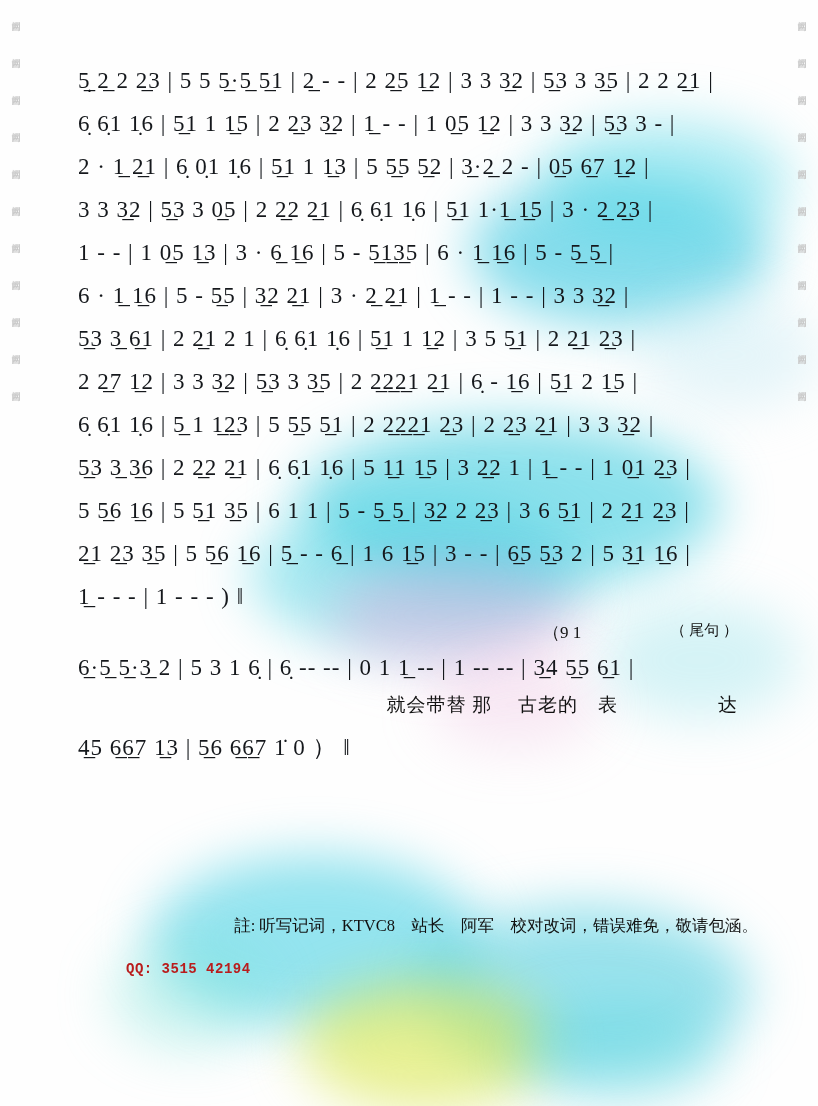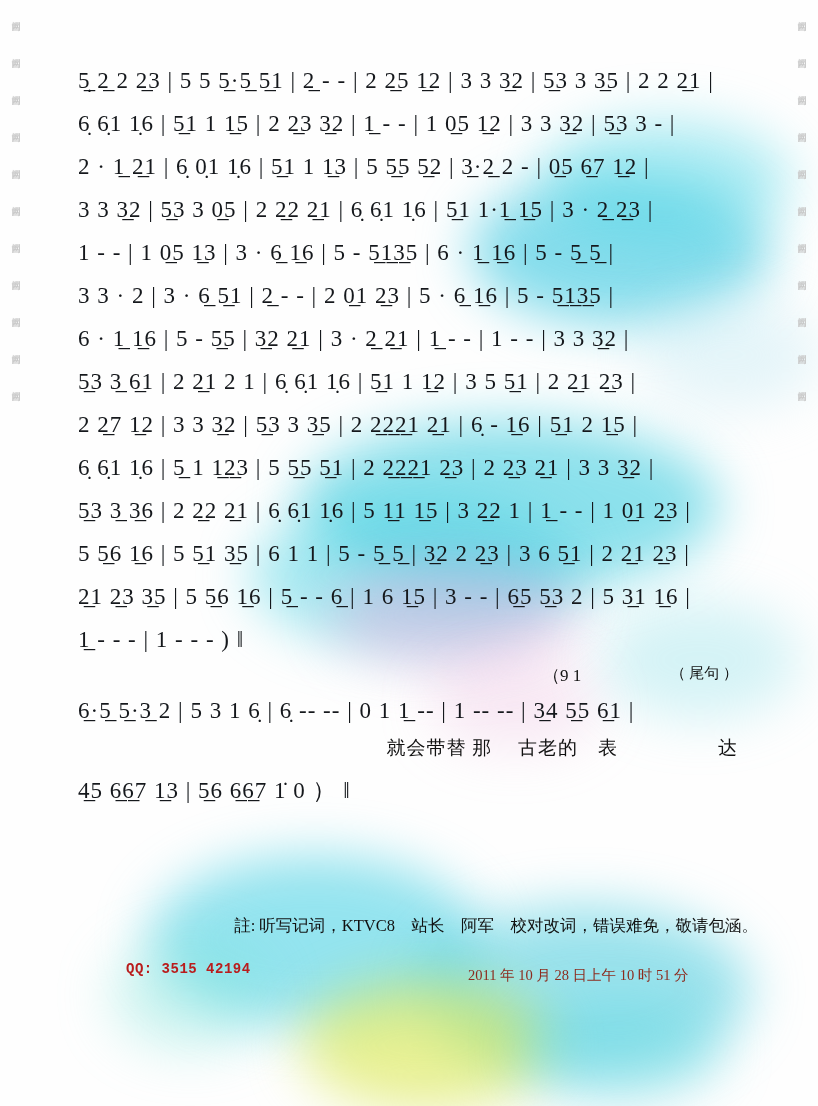--- a/index.html
+++ b/index.html
@@ -215,23 +215,20 @@
       <div class="line">
         <span class="txt">2 · 1̲ 2̲1 | 6̣ 0̣1 1̣6 | 5̲1 1 1̲3 | 5 5̲5 5̲2 | 3̲·2̲ 2 - | 0̲5 6̲7 1̲2 |</span>
       </div>
       <div class="line">
         <span class="txt">3 3 3̲2 | 5̲3 3 0̲5 | 2 2̲2 2̲1 | 6̣ 6̣1 1̣6 | 5̲1 1·1̲ 1̲5 | 3 · 2̲ 2̲3 |</span>
       </div>
       <div class="line">
         <span class="txt">1 - - | 1 0̲5 1̲3 | 3 · 6̲ 1̲6 | 5 - 5̲1̲3̲5 | 6 · 1̲ 1̲6 | 5 - 5̲ 5̲ |</span>
       </div>
       <div class="line">
-        <span class="txt">3 3 · 2 | 3 · 6̲ 5̲1 | 2̲ - - | 2 0̲1 2̲3 | 5 · 6̲ 1̲6 | 5 - 5̲1̲3̲5 |</span>
-      </div>
-      <div class="line">
         <span class="txt">6 · 1̲ 1̲6 | 5 - 5̲5 | 3̲2 2̲1 | 3 · 2̲ 2̲1 | 1̲ - - | 1 - - | 3 3 3̲2 |</span>
       </div>
       <div class="line">
         <span class="txt">5̲3 3̲ 6̲1 | 2 2̲1 2 1 | 6̣ 6̣1 1̣6 | 5̲1 1 1̲2 | 3 5 5̲1 | 2 2̲1 2̲3 |</span>
       </div>
       <div class="line">
         <span class="txt">2 2̲7 1̲2 | 3 3 3̲2 | 5̲3 3 3̲5 | 2 2̲2̲2̲1 2̲1 | 6̣ - 1̲6 | 5̲1 2 1̲5 |</span>
       </div>
       <div class="line">
         <span class="txt">6̣ 6̣1 1̣6 | 5̲ 1 1̲2̲3 | 5 5̲5 5̲1 | 2 2̲2̲2̲1 2̲3 | 2 2̲3 2̲1 | 3 3 3̲2 |</span>
@@ -255,17 +252,16 @@
       <div class="lyric-line">就会带替 那　 古老的　表　　　　　达</div>
       <div class="line">
         <span class="txt">4̲5 6̲6̲7 1̲3 | 5̲6 6̲6̲7 1̇ 0 ） ‖</span>
       </div>
     </div>
 
   <div id="footer">
     <div class="note-line">註: 听写记词，KTVC8　站长　阿军　校对改词，错误难免，敬请包涵。</div>
     <div class="qq-row">
       <div class="qq">QQ: 3515 42194</div>
-      <div class="stamp">2011 年 10 月 28 日上午 10 时 51 分</div>
     </div>
   </div>
 
 </div>
 
 </body></html>

